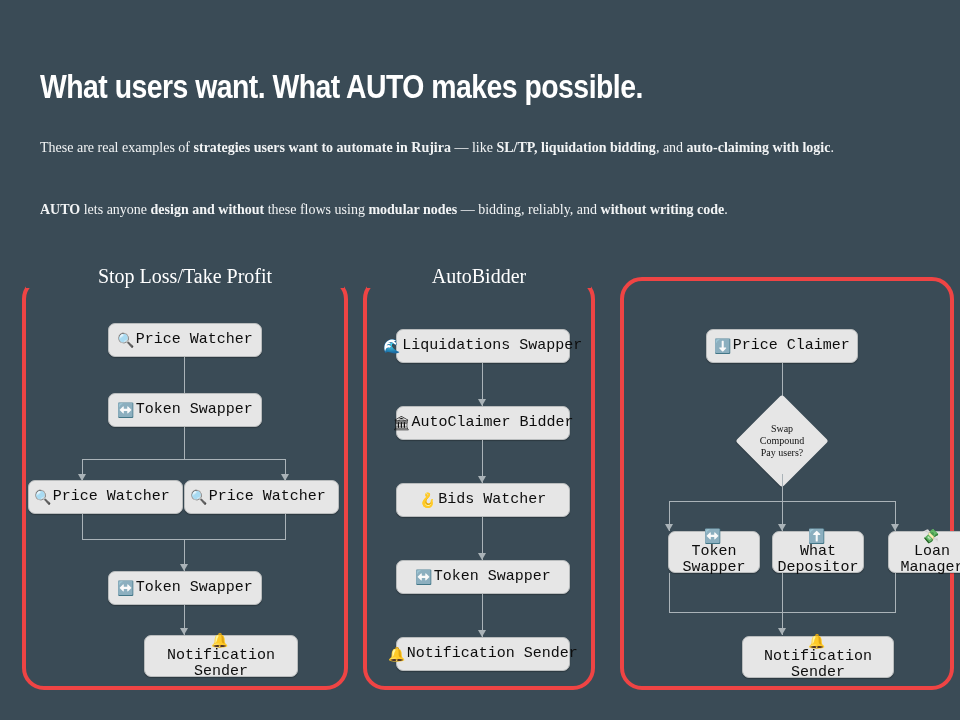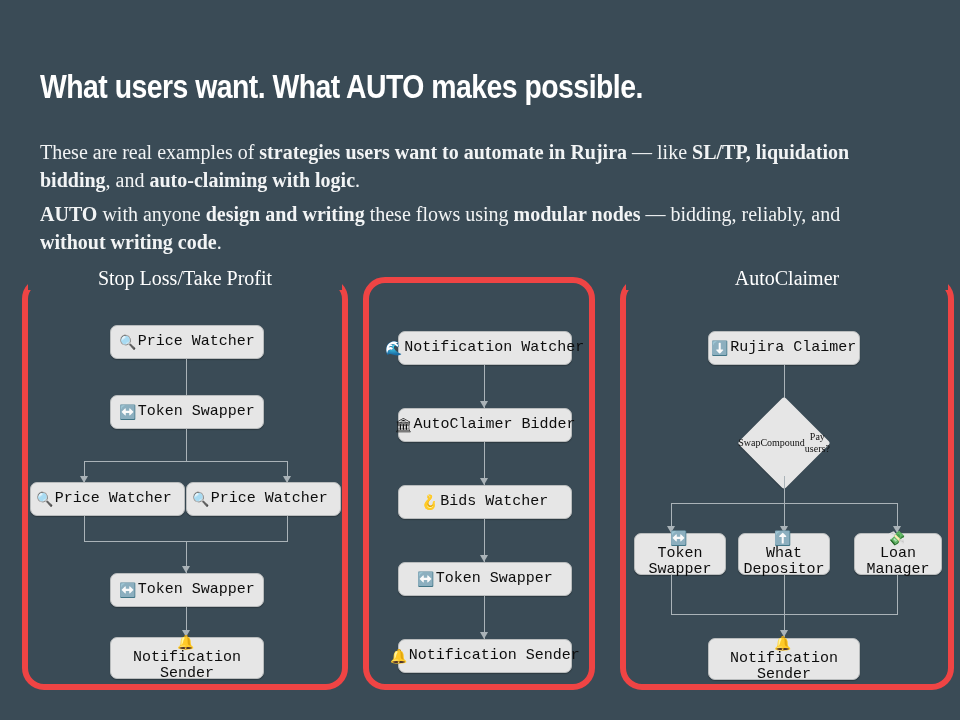--- a/index.html
+++ b/index.html
@@ -28,32 +28,32 @@
     transform: scaleX(0.86);
     transform-origin: left center;
     white-space: nowrap;
   }
 
   .lead {
     position: absolute;
     left: 40px;
     width: 832px;
     color: #f2f4f5;
-    font-size: 20px;
+    font-size: 14px;
     line-height: 1.42;
     font-family: "Liberation Serif", serif;
   }
   .lead.p1 { top: 138px; }
   .lead.p2 { top: 200px; }
   .lead b { font-weight: bold; }
 
   
   .card {
     position: absolute;
-    border: 6px solid #ef4444;
+    border: 4px solid #ef4444;
     border-radius: 22px;
     box-sizing: border-box;
     top: 277px;
     height: 413px;
   }
   #card-slp { left: 22px;  width: 326px; }
   #card-bid { left: 363px; width: 232px; }
   #card-clm { left: 620px; width: 334px; }
 
   .card-title {
@@ -85,21 +85,21 @@
     display: flex;
     align-items: center;
     justify-content: center;
     text-align: center;
     box-sizing: border-box;
     box-shadow: 0 1px 1px rgba(0,0,0,0.25);
     padding: 2px 6px;
     white-space: nowrap;
   }
   .node .nlabel { display: inline-block; font-family: Liberation Mono, monospace; }
-  .node.wrap { white-space: normal; }
+  .node.wrap { white-space: normal; margin-left: 36px; }
   .ic {
     font-size: 14px;
     line-height: 1;
     margin-right: 1px;
     font-family: "DejaVu Sans", sans-serif;
     vertical-align: -1px;
   }
   .dot {
     display: inline-block;
     width: 13px;
@@ -119,21 +119,21 @@
     border-radius: 3px;
     box-shadow: 0 1px 1px rgba(0,0,0,0.2);
   }
   .diamond-text {
     position: absolute;
     text-align: center;
     font-size: 10px;
     line-height: 1.22;
     color: #111;
     display: flex;
-    flex-direction: row;
+    flex-direction: column;
     align-items: center;
     justify-content: center;
   }
 
   
   .conn { position: absolute; background: #aab3b8; }
   .vl { width: 1.4px; }
   .hl { height: 1.4px; }
   .arrow {
     position: absolute;
@@ -146,21 +146,21 @@
 </head>
 <body>
 
 <div class="deck-title">What users want. What AUTO makes possible.</div>
 
 <div class="lead p1">
   <span>These are real examples of </span><b>strategies users want to automate in Rujira</b><span> — like </span><b>SL/TP, liquidation bidding</b><span>, and </span><b>auto-claiming with logic</b><span>.</span>
 </div>
 
 <div class="lead p2">
-  <b>AUTO</b><span> with anyone </span><b>design and writing</b><span> these flows using </span><b>modular nodes</b><span> — bidding, reliably, and </span><b>without writing code</b><span>.</span>
+  <b>AUTO</b><span> lets anyone </span><b>design and without</b><span> these flows using </span><b>modular nodes</b><span> — bidding, reliably, and </span><b>without writing code</b><span>.</span>
 </div>
 
 <div class="card" id="card-slp">
   <div class="card-title"><span>Stop Loss/Take Profit</span></div>
 
   <div class="node" style="left:82px; top:42px; width:154px; height:34px;">
     <span class="ic">🔍</span>
       <span class="nlabel">Price Watcher</span>
   </div>
   <div class="conn vl" style="left:158px; top:76px; height:44px;"></div>
@@ -202,24 +202,25 @@
 
   <div class="conn vl" style="left:158px; top:324px; height:30px;"></div>
   <div class="arrow" style="left:154px; top:347px;"></div>
 
   <div class="node wrap" style="left:82px; top:354px; width:154px; height:42px;">
     <div><span class="ic">🔔</span><span class="nlabel">Notification Sender</span></div>
   </div>
 </div>
 
 <div class="card" id="card-bid">
+  <div class="card-title"><span>AutoBidder</span></div>
 
   <div class="node" style="left:29px; top:48px; width:174px; height:34px;">
     <span class="ic">🌊</span>
-      <span class="nlabel">Notification Watcher</span>
+      <span class="nlabel">Liquidations Swapper</span>
   </div>
   <div class="conn vl" style="left:115px; top:82px; height:43px;"></div>
   <div class="arrow" style="left:111px; top:118px;"></div>
 
   <div class="node" style="left:29px; top:125px; width:174px; height:34px;">
     <span class="ic">🏛</span>
       <span class="nlabel">AutoClaimer Bidder</span>
   </div>
   <div class="conn vl" style="left:115px; top:159px; height:44px;"></div>
   <div class="arrow" style="left:111px; top:195px;"></div>
@@ -238,25 +239,24 @@
   <div class="conn vl" style="left:115px; top:313px; height:44px;"></div>
   <div class="arrow" style="left:111px; top:349px;"></div>
 
   <div class="node" style="left:29px; top:356px; width:174px; height:34px;">
     <span class="ic">🔔</span>
       <span class="nlabel">Notification Sender</span>
   </div>
 </div>
 
 <div class="card" id="card-clm">
-  <div class="card-title"><span>AutoClaimer</span></div>
 
   <div class="node" style="left:82px; top:48px; width:152px; height:34px;">
     <span class="ic">⬇️</span>
-      <span class="nlabel">Rujira Claimer</span>
+      <span class="nlabel">Price Claimer</span>
   </div>
   <div class="conn vl" style="left:158px; top:82px; height:43px;"></div>
   <div class="arrow" style="left:154px; top:118px;"></div>
 
   <div class="diamond" style="left:125px; top:127px; width:66px; height:66px;"></div>
   <div class="diamond-text" style="left:113px; top:131px; width:90px; height:58px;">
     <span>Swap</span>
     <span>Compound</span>
     <span>Pay users?</span>
   </div>

